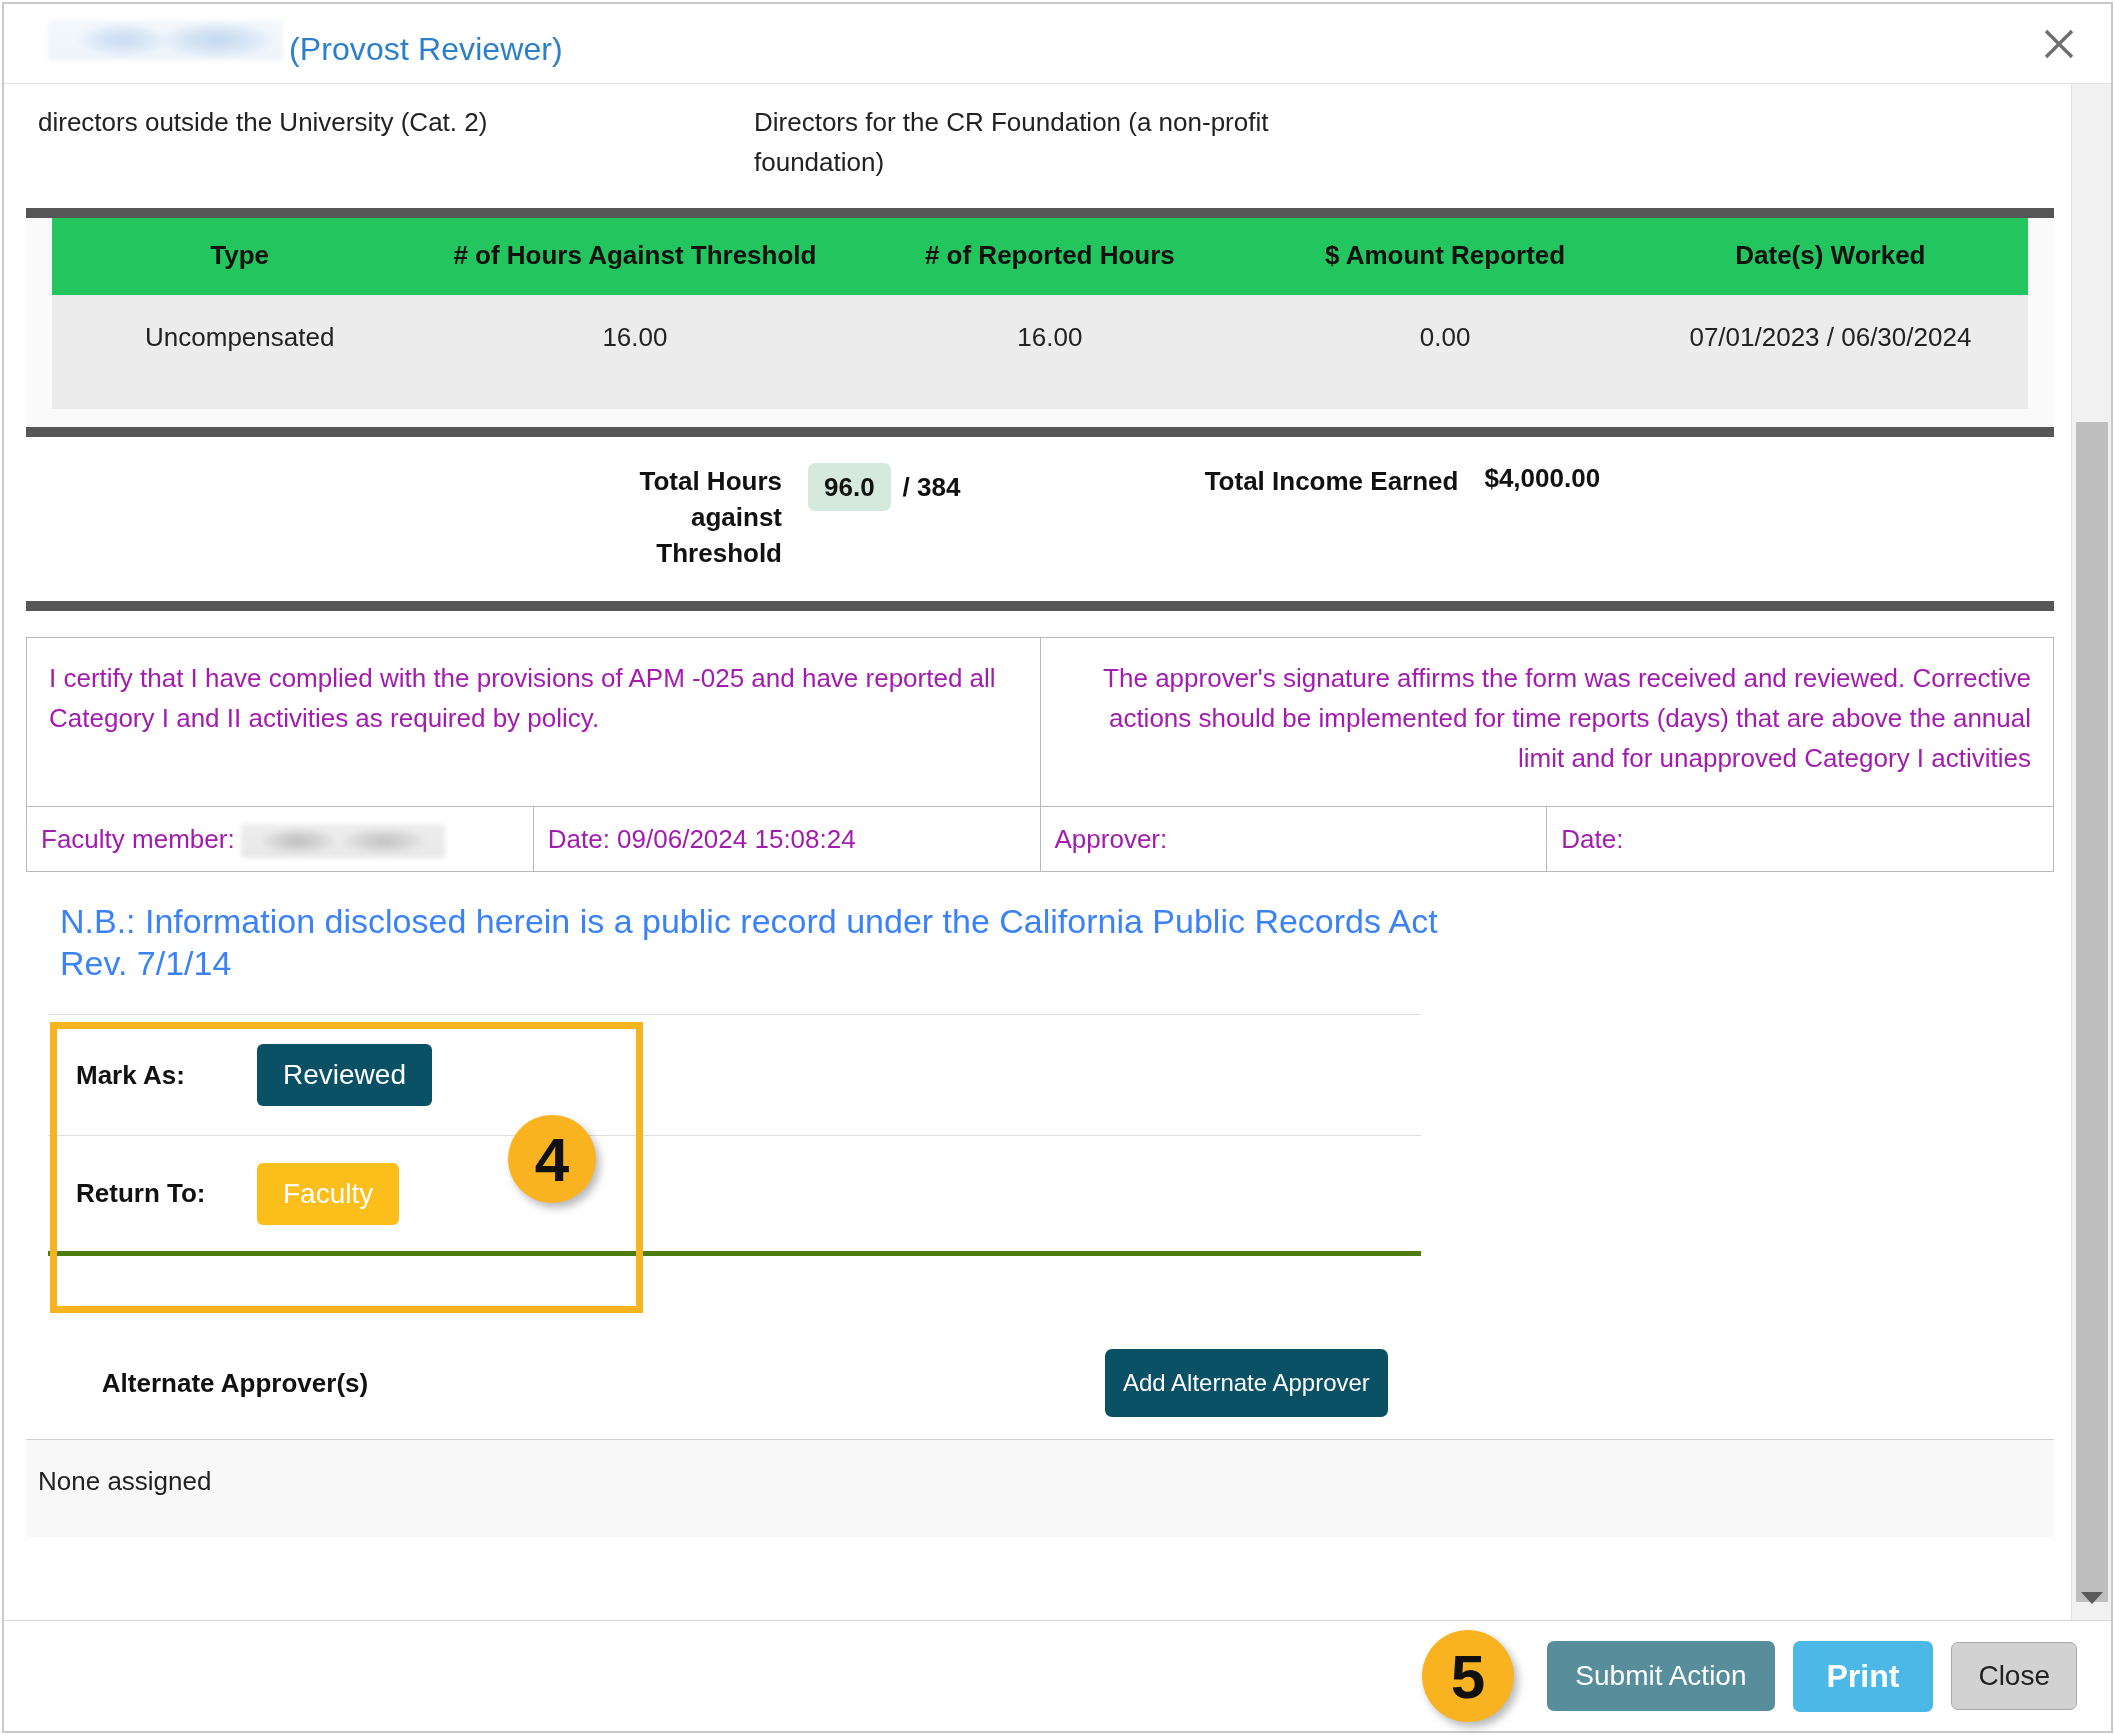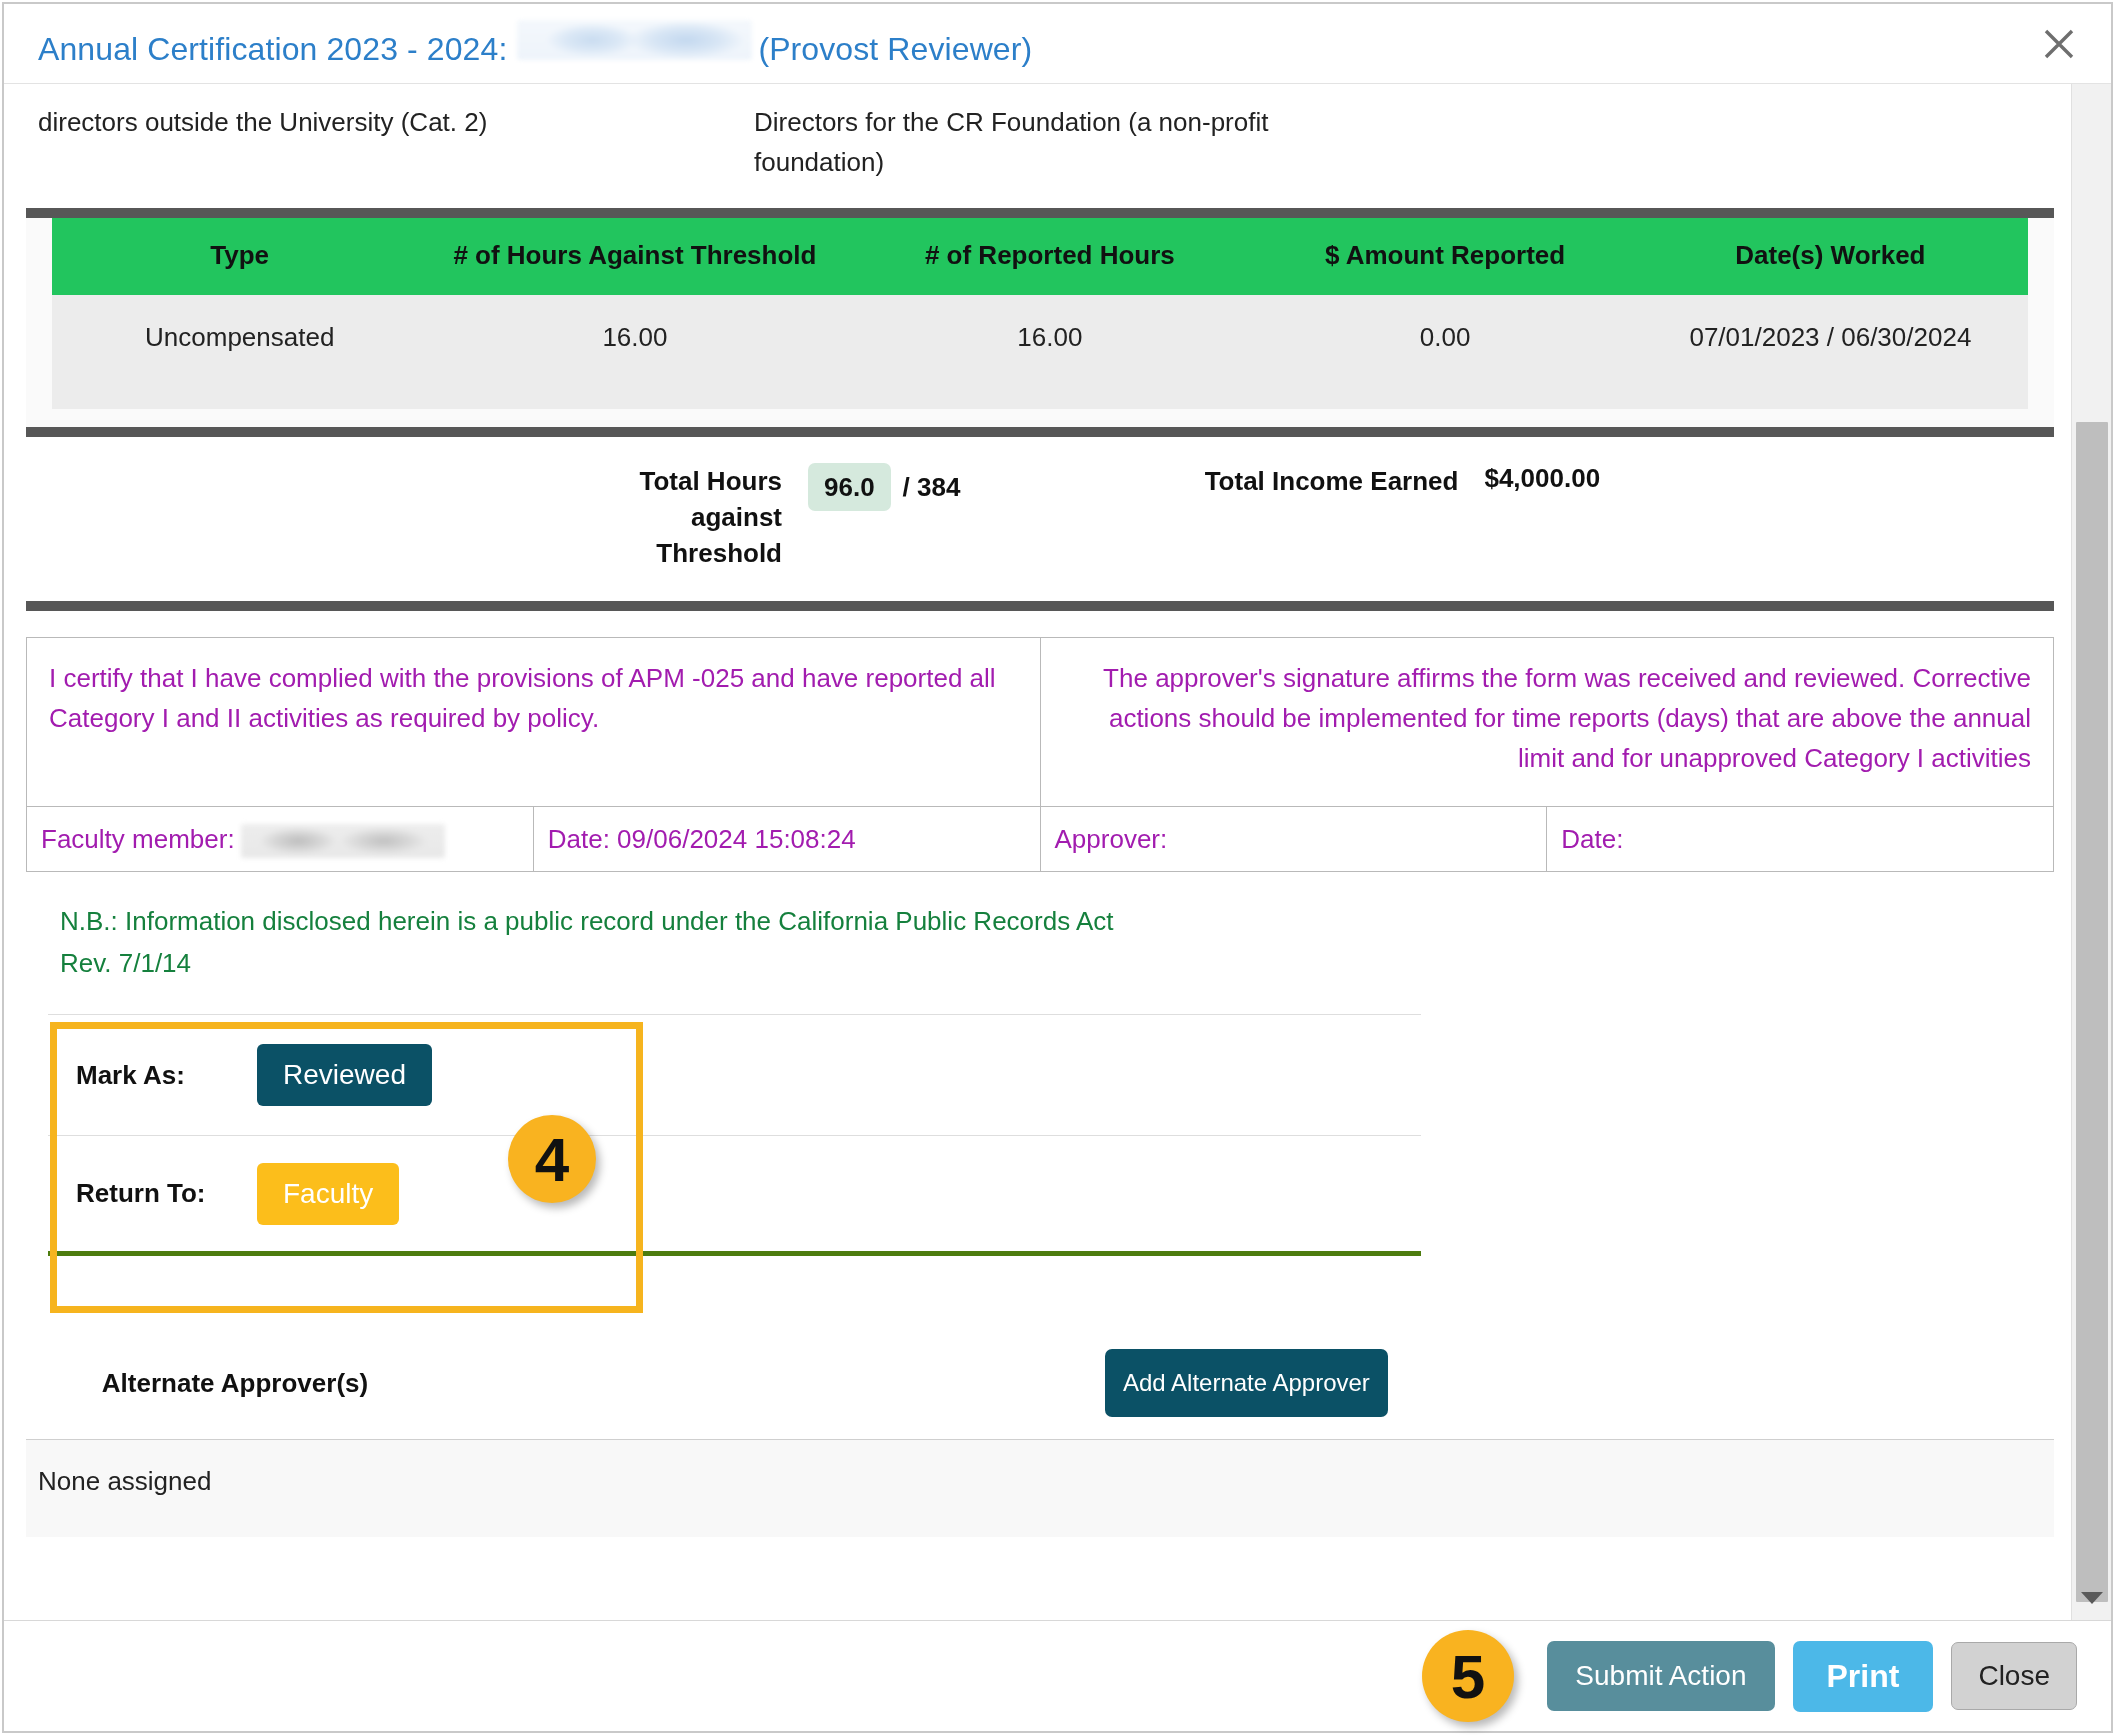--- a/index.html
+++ b/index.html
@@ -210,22 +210,22 @@
     background:
       radial-gradient(ellipse 46px 16px at 28% 50%, #bdbdbd 0%, #d6d6d6 50%, rgba(235,235,235,0) 85%),
       radial-gradient(ellipse 52px 16px at 70% 50%, #c0c0c0 0%, #d8d8d8 50%, rgba(235,235,235,0) 85%),
       linear-gradient(#ededed, #e8e8e8);
     filter: blur(2.5px);
   }
 
   
   .nb-note {
     padding: 28px 0 0 34px;
-    font-size: 26px;
-    color: #15803d;
+    font-size: 34px;
+    color: #3b82f6;
     line-height: 42px;
   }
 
   
   .action-zone {
     position: relative;
     margin-top: 30px;
     height: 299px;
   }
   .action-rows {
@@ -411,21 +411,20 @@
   }
 </style>
 </head>
 <body>
 
 <div id="screen">
   <div class="modal">
 
     <div class="modal-header">
       <div class="modal-title">
-        <span>Annual Certification 2023 - 2024:</span>
         <span class="redact-name"></span>
         <span>(Provost Reviewer)</span>
       </div>
       <div class="close-x">
         <svg width="34" height="34" viewBox="0 0 34 34" aria-hidden="true">
           <path d="M4 4 L30 30 M30 4 L4 30" stroke="#6e6e6e" stroke-width="3.4" fill="none" stroke-linecap="butt"></path>
         </svg>
       </div>
     </div>
 

